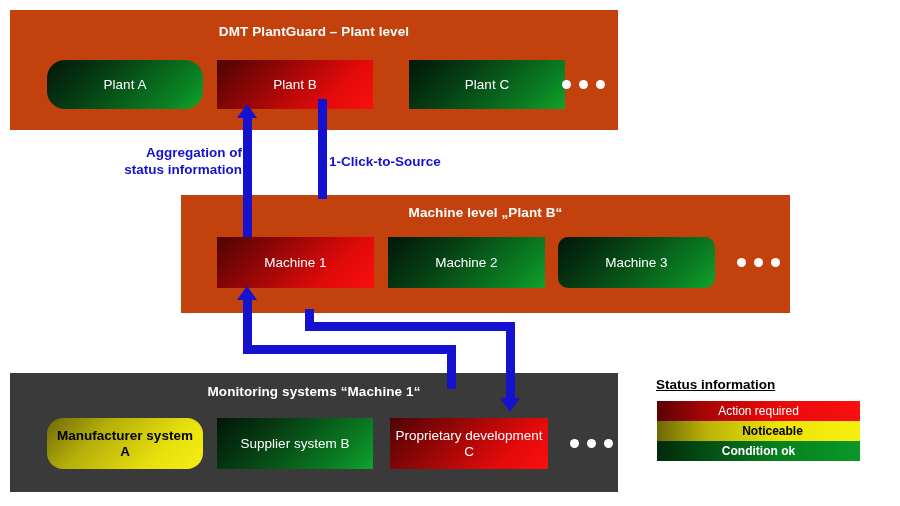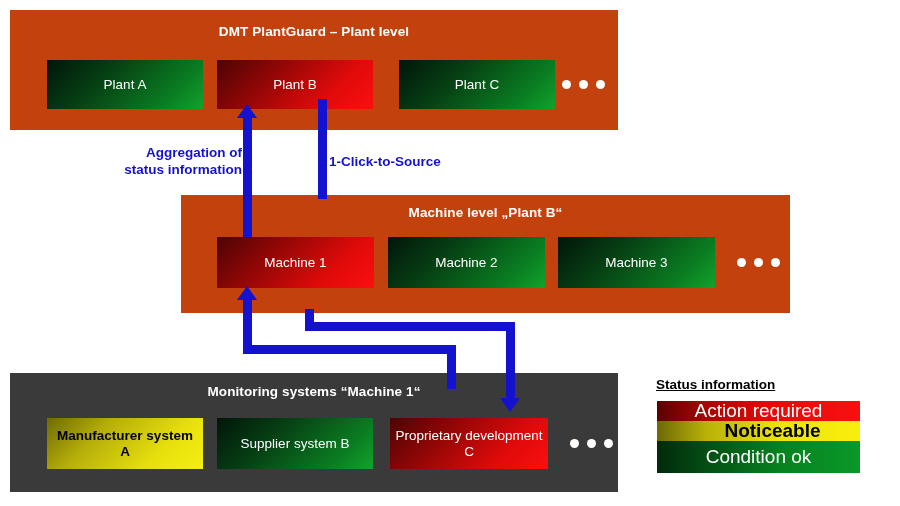--- a/index.html
+++ b/index.html
@@ -43,20 +43,21 @@
   .sbox.green{
     background:linear-gradient(135deg,#02160a 0%, #063f13 35%, #0a7d22 78%, #11a32c 100%);
   }
   .sbox.red{
     background:linear-gradient(135deg,#4d0404 0%, #8a0606 30%, #e00a0a 72%, #fb0f0f 100%);
   }
   .sbox.yellow{
     background:linear-gradient(135deg,#6e6a06 0%, #b5ae09 32%, #e8e00d 72%, #f6ef12 100%);
     color:#000000;
     font-weight:bold;
+    border-radius:16px;
   }
 
   
   .dots{position:absolute;display:flex;gap:8px;align-items:center;}
   .dots i{display:block;width:9px;height:9px;border-radius:50%;background:#ffffff;}
 
   
   .conn{position:absolute;background:#1512cf;}
   .arrowhead{position:absolute;width:0;height:0;}
   .arrow-up{
@@ -86,45 +87,45 @@
     position:absolute;
     font-weight:bold;
     font-size:13.5px;
     color:#000000;
     text-decoration:underline;
     white-space:nowrap;
   }
   .lrow{
     position:absolute;
     display:flex;align-items:center;justify-content:center;
-    font-size:19px;
+    font-size:12px;
     color:#ffffff;
     box-sizing:border-box;
   }
   .lrow.red{background:linear-gradient(90deg,#5a0202 0%, #a30505 22%, #e60909 55%, #f91010 100%);}
   .lrow.yellow{background:linear-gradient(90deg,#6d6805 0%, #b9b108 24%, #ece309 60%, #f7f00e 100%);color:#000;font-weight:bold;padding-left:28px;}
   .lrow.green{background:linear-gradient(90deg,#012a0b 0%, #044d13 24%, #07811f 60%, #0a9827 100%);}
 </style>
 </head>
 <body>
 
 <div class="stage">
 
   <div class="panel panel-dark" style="left:10px;top:10px;width:608px;height:120px;">
     <div class="panel-title" style="top:14px;">DMT PlantGuard – Plant level</div>
 
-    <div class="sbox green" style="left:37px;top:50px;width:156px;height:49px;">
+    <div class="sbox green" style="left:37px;top:50px;width:156px;height:49px;border-radius:18px;">
       <span>Plant A</span>
     </div>
 
     <div class="sbox red" style="left:207px;top:50px;width:156px;height:49px;">
       <span>Plant B</span>
     </div>
 
-    <div class="sbox green" style="left:389px;top:50px;width:156px;height:49px;">
+    <div class="sbox green" style="left:399px;top:50px;width:156px;height:49px;">
       <span>Plant C</span>
     </div>
 
     <div class="dots" style="left:552px;top:70px;">
       <i></i>
         <i></i>
         <i></i>
     </div>
   </div>
 
@@ -132,21 +133,21 @@
     <div class="panel-title" style="top:10px;">Machine level „Plant B“</div>
 
     <div class="sbox red" style="left:36px;top:42px;width:157px;height:51px;">
       <span>Machine 1</span>
     </div>
 
     <div class="sbox green" style="left:207px;top:42px;width:157px;height:51px;">
       <span>Machine 2</span>
     </div>
 
-    <div class="sbox green" style="left:377px;top:42px;width:157px;height:51px;">
+    <div class="sbox green" style="left:377px;top:42px;width:157px;height:51px;border-radius:10px;">
       <span>Machine 3</span>
     </div>
 
     <div class="dots" style="left:556px;top:63px;">
       <i></i>
         <i></i>
         <i></i>
     </div>
   </div>
 
@@ -199,18 +200,18 @@
     <div class="legend-title" style="left:1px;top:2px;">Status information</div>
 
     <div class="lrow red" style="left:2px;top:26px;width:203px;height:20px;">
       <span>Action required</span>
     </div>
 
     <div class="lrow yellow" style="left:2px;top:46px;width:203px;height:20px;">
       <span>Noticeable</span>
     </div>
 
-    <div class="lrow green" style="left:2px;top:66px;width:203px;height:32px;">
+    <div class="lrow green" style="left:2px;top:66px;width:203px;height:20px;font-weight:bold;">
       <span>Condition ok</span>
     </div>
   </div>
 
 </div>
 
 </body></html>

